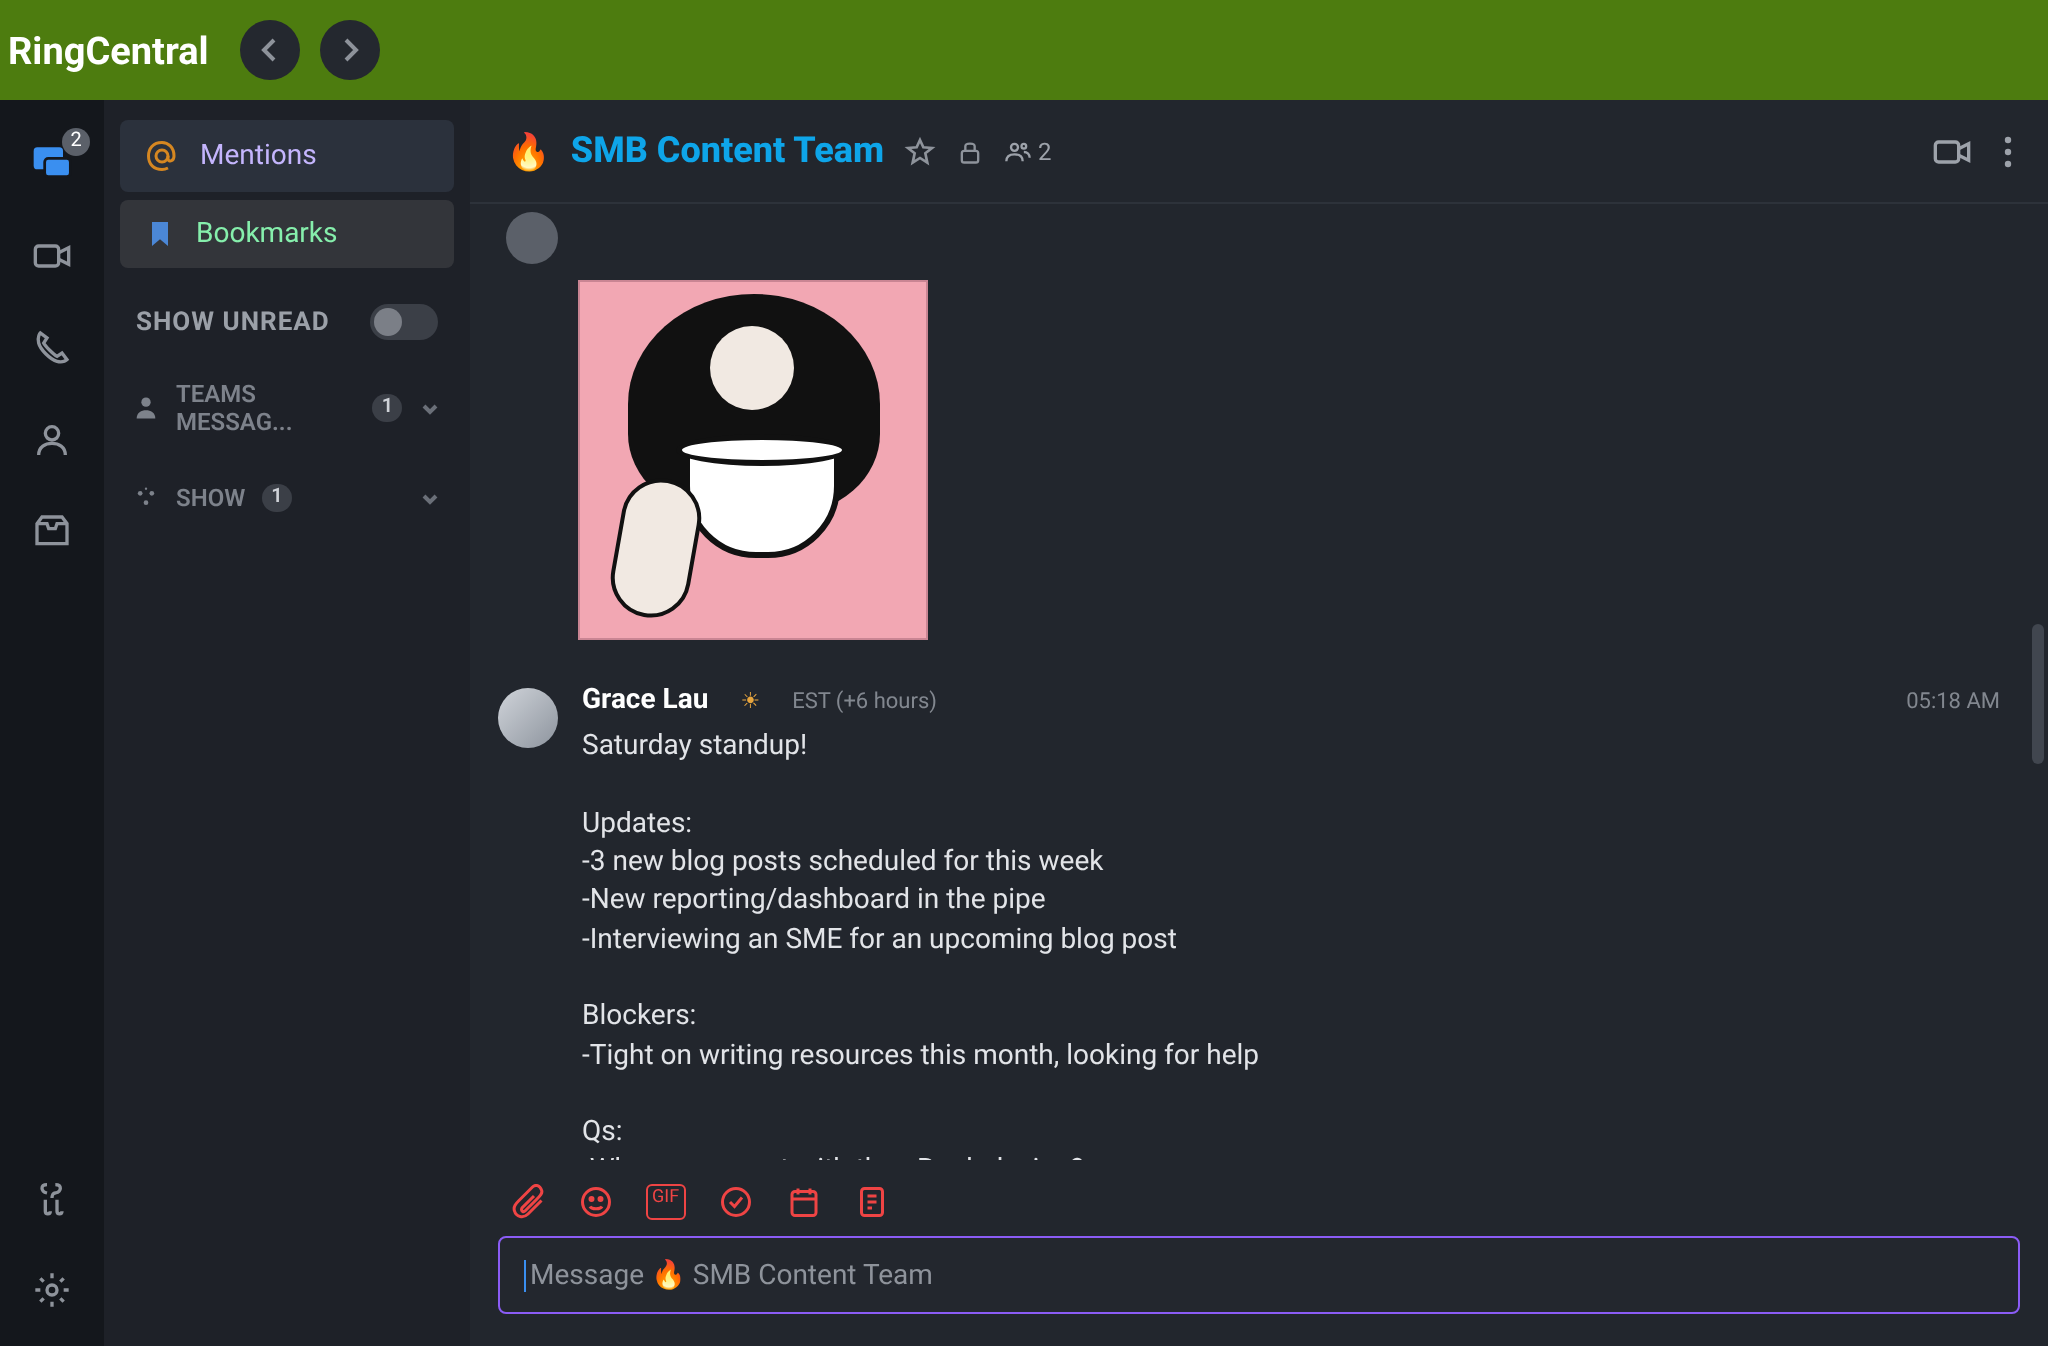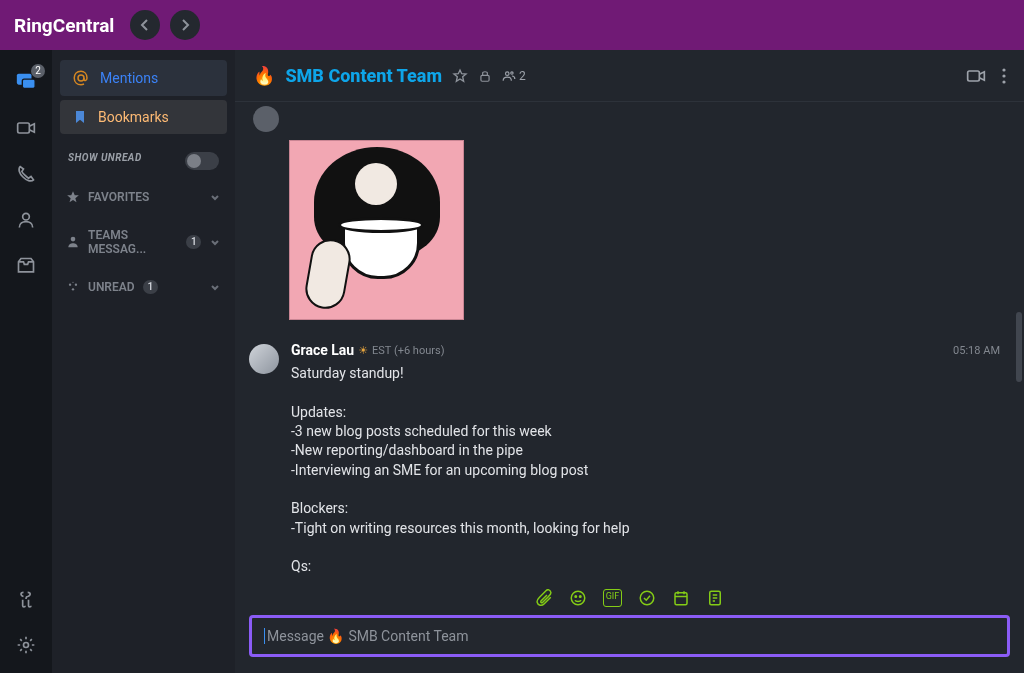--- a/index.html
+++ b/index.html
@@ -8,24 +8,24 @@
     background: #1c2027;
     color: #e4e6ea;
     width: 1024px;
     height: 673px;
     overflow: hidden;
     display: flex;
     flex-direction: column;
   }
   .titlebar {
     height: 50px;
-    background: #701a75;
+    background: #4d7c0f;
     display: flex;
     align-items: center;
-    padding: 0 14px;
+    padding: 0 4px;
     gap: 10px;
   }
   .brand { color: #fff; font-weight: 700; font-size: 19px; margin-right: 6px; }
   .navbtn {
     width: 30px; height: 30px; border-radius: 50%;
     background: #24282f; display: flex; align-items: center; justify-content: center;
     color: #8e939b; cursor: pointer;
   }
   .search {
     flex: 0 0 400px;
@@ -77,28 +77,28 @@
     flex-direction: column;
     padding: 10px 8px;
     gap: 4px;
   }
   .side-item {
     display: flex; align-items: center; gap: 10px;
     padding: 9px 12px; border-radius: 4px;
     cursor: pointer;
     font-size: 14px;
   }
-  .side-item.mentions { background: #2b313c; color: #3b82f6; align-items: center; }
-  .side-item.bookmarks { background: #33353a; color: #fdba74; }
+  .side-item.mentions { background: #2b313c; color: #c4b5fd; align-items: center; }
+  .side-item.bookmarks { background: #33353a; color: #86efac; }
   .side-item .aticon { color: #d68721; }
   .side-item .bmicon { color: #4b87d6; }
   .unreadrow {
-    display: flex; align-items: flex-start; justify-content: space-between;
+    display: flex; align-items: center; justify-content: space-between;
     padding: 14px 8px 6px 8px;
-    font-size: 10px; letter-spacing: 0.5px; color: #9ba0a8; font-weight: 700; font-style: italic;
+    font-size: 13px; letter-spacing: 0.5px; color: #9ba0a8; font-weight: 700;
   }
   .toggle {
     width: 34px; height: 18px; background: #3b3f47; border-radius: 9px;
     position: relative; cursor: pointer;
   }
   .toggle::after {
     content: ""; position: absolute; width: 14px; height: 14px;
     background: #7b7f87; border-radius: 50%; top: 2px; left: 2px;
   }
   .side-section {
@@ -133,31 +133,31 @@
     width: 175px; height: 180px; background: #f2a7b3;
     margin-left: 40px; border: 1px solid #c98593; position:relative; overflow:hidden;
   }
   .msgrow { display: flex; gap: 12px; margin-top: 22px; }
   .avatar {
     width: 30px; height: 30px; border-radius: 50%;
     background: linear-gradient(135deg,#d0d4da,#8d949e);
     flex-shrink: 0; margin-top: 2px;
   }
   .msgcontent { flex: 1; }
-  .authorline { display:flex; align-items:center; gap:4px; }
+  .authorline { display:flex; align-items:center; gap:16px; }
   .author { font-weight: 700; color: #fff; font-size: 14px; }
   .sun { color: #e7a53e; font-size: 11px; }
   .tz { color: #82878f; font-size: 11px; }
   .time { color: #82878f; font-size: 11px; margin-left:auto; padding-right:6px;}
   .msgbody { margin-top: 6px; font-size: 14px; color: #e2e4e8; line-height: 1.38; white-space: pre-line;}
   .composerwrap { padding: 8px 14px 16px 14px; }
-  .composer-icons { display:flex; gap:16px; padding: 4px 6px 8px 6px; color:#84cc16;justify-content:center; }
+  .composer-icons { display:flex; gap:16px; padding: 4px 6px 8px 6px; color:#ef4444; }
   .composer-icons span { cursor:pointer; }
   .composer {
-    border: 3px solid #8b5cf6; border-radius: 4px;
+    border: 1px solid #8b5cf6; border-radius: 4px;
     padding: 10px 12px; color: #8e939b; font-size: 14px;
     background: #23272e;
   }
   .composer .caret { border-left: 1px solid #3a8ff0; padding-left:2px;}
   svg { display:block; }
   .scrollbar {
     position:absolute; right:2px; top:210px; width:6px; height:70px;
     background:#41464f; border-radius:3px;
   }
   
@@ -249,33 +249,20 @@
       </span>
       <span>Bookmarks</span>
     </div>
     <div class="unreadrow">
       <span>SHOW UNREAD</span>
       <div class="toggle"></div>
     </div>
     <div class="side-section">
       <span>
         <svg width="14" height="14" viewBox="0 0 24 24" fill="currentColor">
-            <path d="M12 2 L15 9 L22 9 L16 14 L18 21 L12 17 L6 21 L8 14 L2 9 L9 9 Z"></path>
-          </svg>
-      </span>
-      <span>FAVORITES</span>
-      <span class="chev">
-        <svg width="12" height="12" viewBox="0 0 12 12">
-            <path d="M3 5 L6 8 L9 5" stroke="currentColor" stroke-width="2" fill="none"></path>
-          </svg>
-      </span>
-    </div>
-    <div class="side-section">
-      <span>
-        <svg width="14" height="14" viewBox="0 0 24 24" fill="currentColor">
             <circle cx="12" cy="7" r="4"></circle>
             <path d="M4 21 C4 16 8 14 12 14 C16 14 20 16 20 21 Z"></path>
           </svg>
       </span>
       <span>TEAMS MESSAG...</span>
       <span class="countpill">1</span>
       <span class="chev">
         <svg width="12" height="12" viewBox="0 0 12 12">
             <path d="M3 5 L6 8 L9 5" stroke="currentColor" stroke-width="2" fill="none"></path>
           </svg>
@@ -283,21 +270,21 @@
     </div>
     <div class="side-section">
       <span>
         <svg width="14" height="14" viewBox="0 0 24 24" fill="currentColor">
             <circle cx="7" cy="8" r="2"></circle>
             <circle cx="17" cy="8" r="2"></circle>
             <circle cx="12" cy="16" r="2"></circle>
             <circle cx="12" cy="4" r="1"></circle>
           </svg>
       </span>
-      <span>UNREAD</span>
+      <span>SHOW</span>
       <span class="countpill">1</span>
       <span class="chev">
         <svg width="12" height="12" viewBox="0 0 12 12">
             <path d="M3 5 L6 8 L9 5" stroke="currentColor" stroke-width="2" fill="none"></path>
           </svg>
       </span>
     </div>
   </div>
 
   <div class="content">

